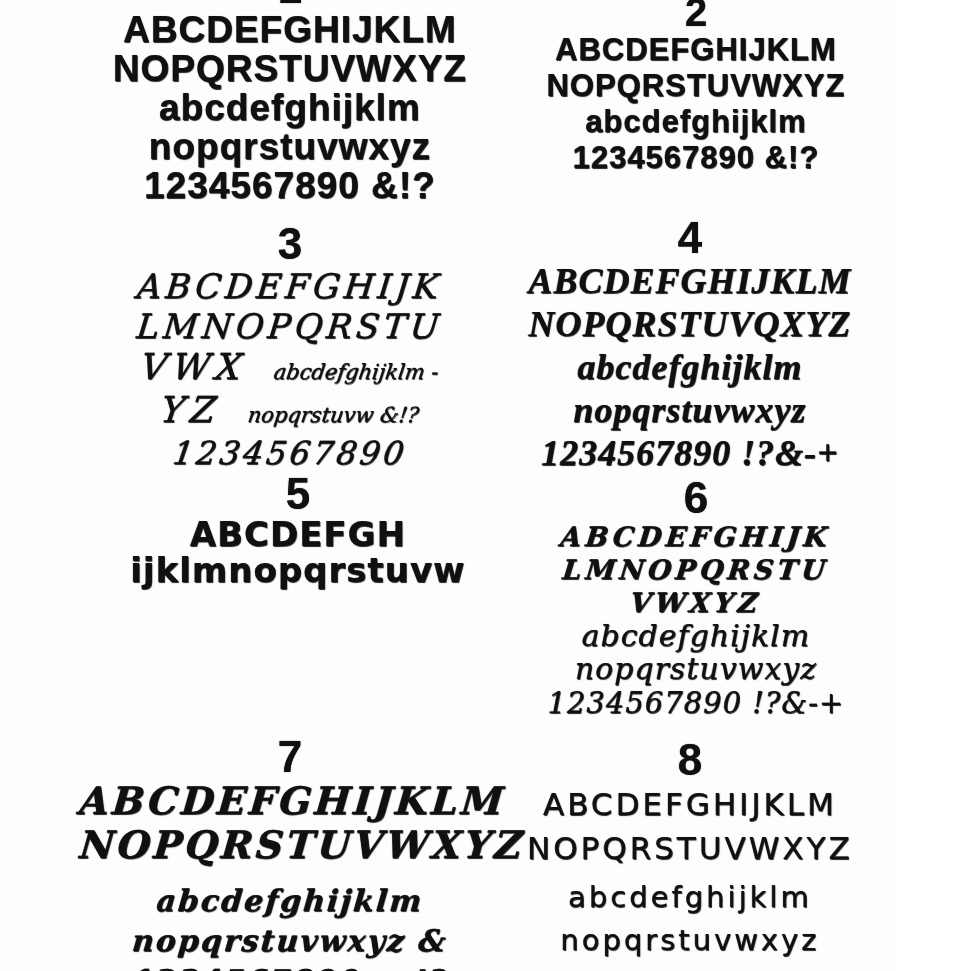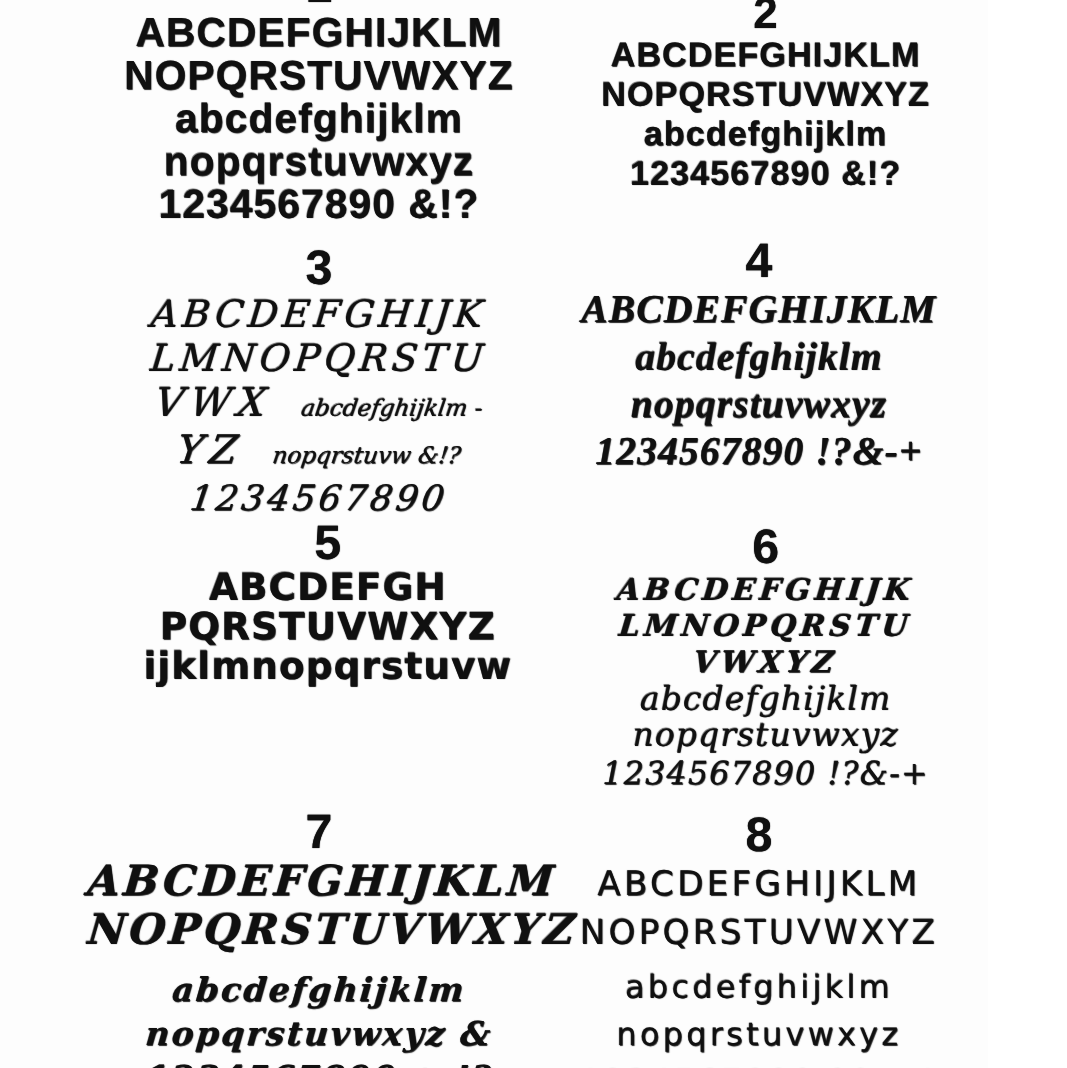--- a/index.html
+++ b/index.html
@@ -96,29 +96,29 @@
     <div class="row">
       <span class="capsbig">YZ</span>
       <span class="small">nopqrstuvw &amp;!?</span>
     </div>
     <div class="line digits">1234567890</div>
   </section>
 
   <section class="font-block b4">
     <div class="num">4</div>
     <div class="line">ABCDEFGHIJKLM</div>
+    <div class="line">NOPQRSTUVQXYZ</div>
     <div class="line">abcdefghijklm</div>
     <div class="line">nopqrstuvwxyz</div>
     <div class="line">1234567890 !?&amp;-+</div>
   </section>
 
   <section class="font-block b5">
     <div class="num">5</div>
     <div class="line">ABCDEFGH</div>
-    <div class="line">PQRSTUVWXYZ</div>
     <div class="line">ijklmnopqrstuvw</div>
   </section>
 
   <section class="font-block b6">
     <div class="num">6</div>
     <div class="line caps">ABCDEFGHIJK</div>
     <div class="line caps">LMNOPQRSTU</div>
     <div class="line caps">VWXYZ</div>
     <div class="line lower">abcdefghijklm</div>
     <div class="line lower">nopqrstuvwxyz</div>

